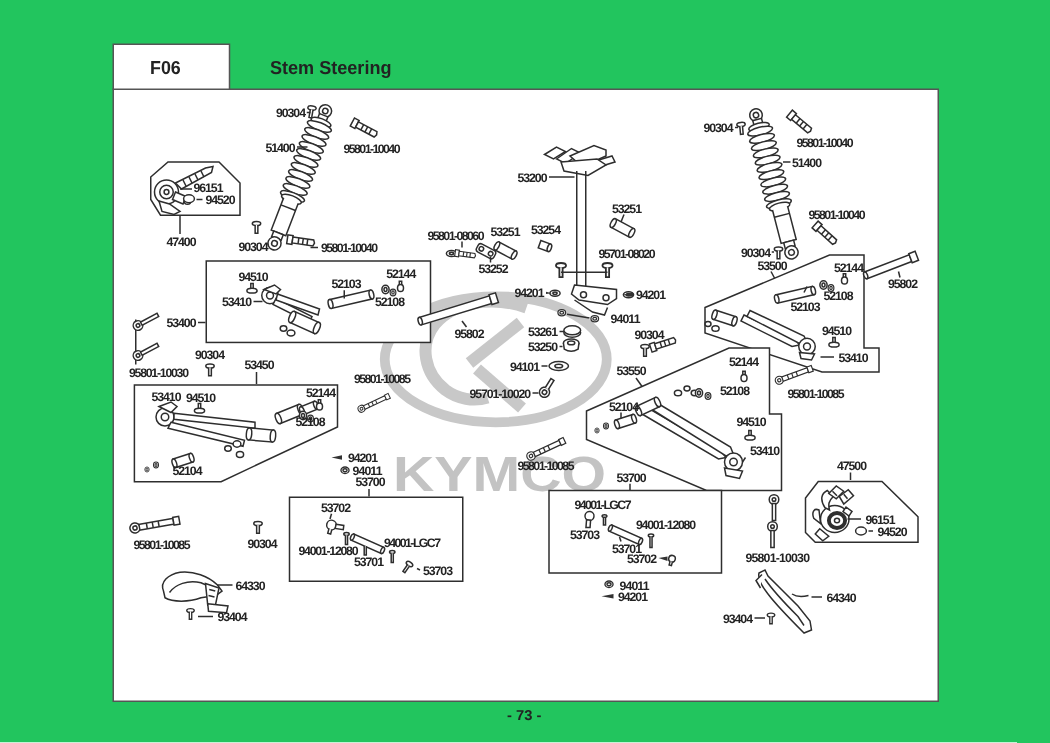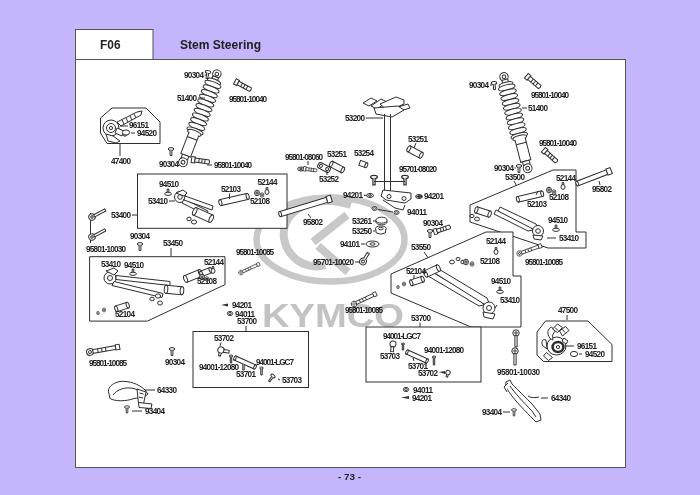--- a/index.html
+++ b/index.html
@@ -1,16 +1,16 @@
 <!DOCTYPE html>
 <html><head>
 <meta charset="utf-8">
 <style>
   html,body{margin:0;padding:0;background:#ffffff;}
-  #page{position:relative;width:700px;height:495px;background:#c4b5fd;overflow:hidden;}
+  #page{position:relative;width:700px;height:495px;background:#22c55e;overflow:hidden;}
   svg{position:absolute;left:0;top:0;}
   text{font-family:"Liberation Sans",sans-serif;font-weight:bold;fill:#222;}
   .lbl{font-size:8.2px;}
   .ln{stroke:#2e2e2e;fill:none;stroke-width:1;}
   .lnw{stroke:#2e2e2e;fill:#fff;stroke-width:1;}
 </style>
 </head>
 <body>
 <div id="page">
 <svg width="700" height="495" viewBox="0 0 700 495">

